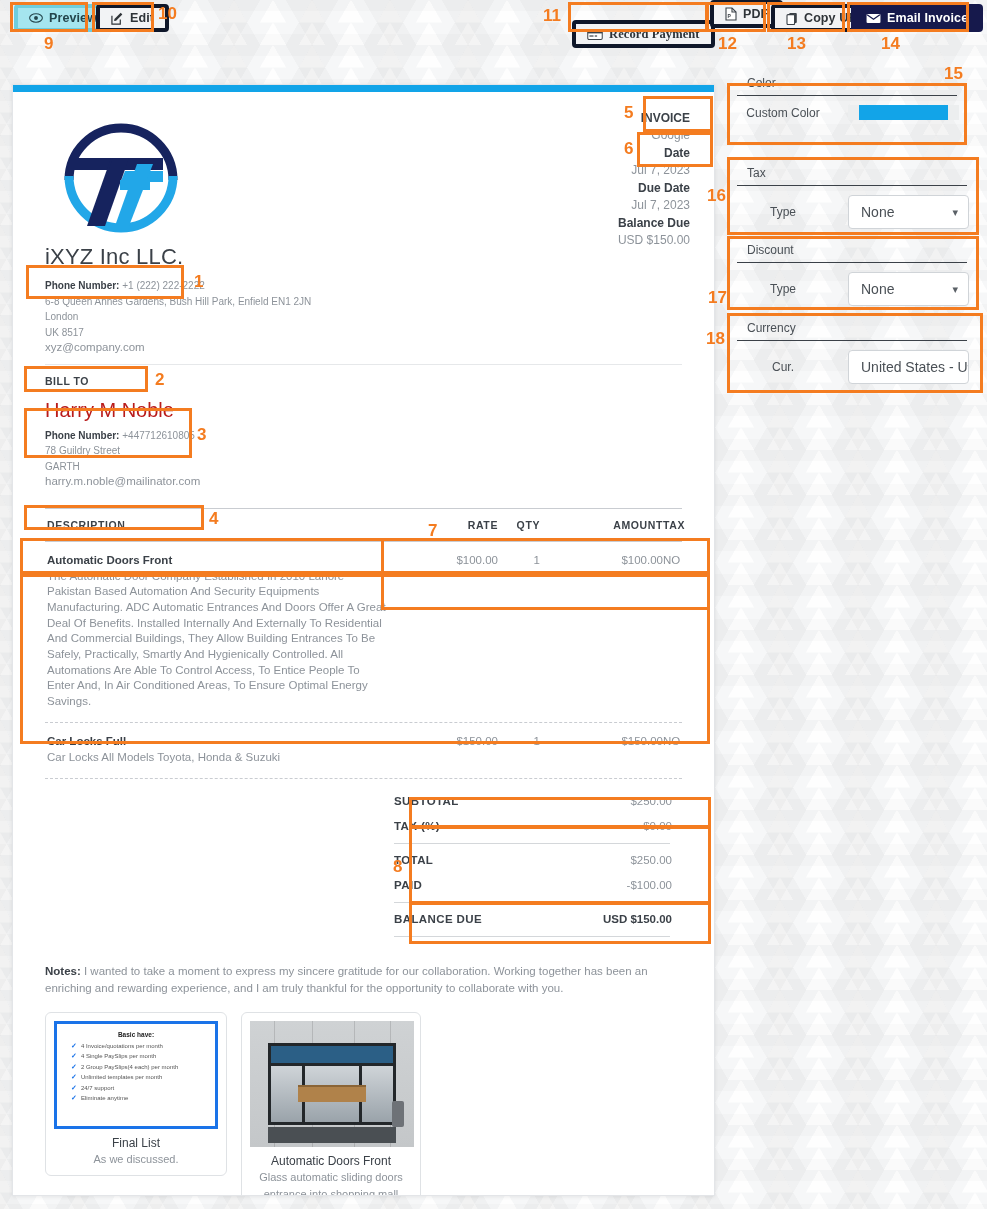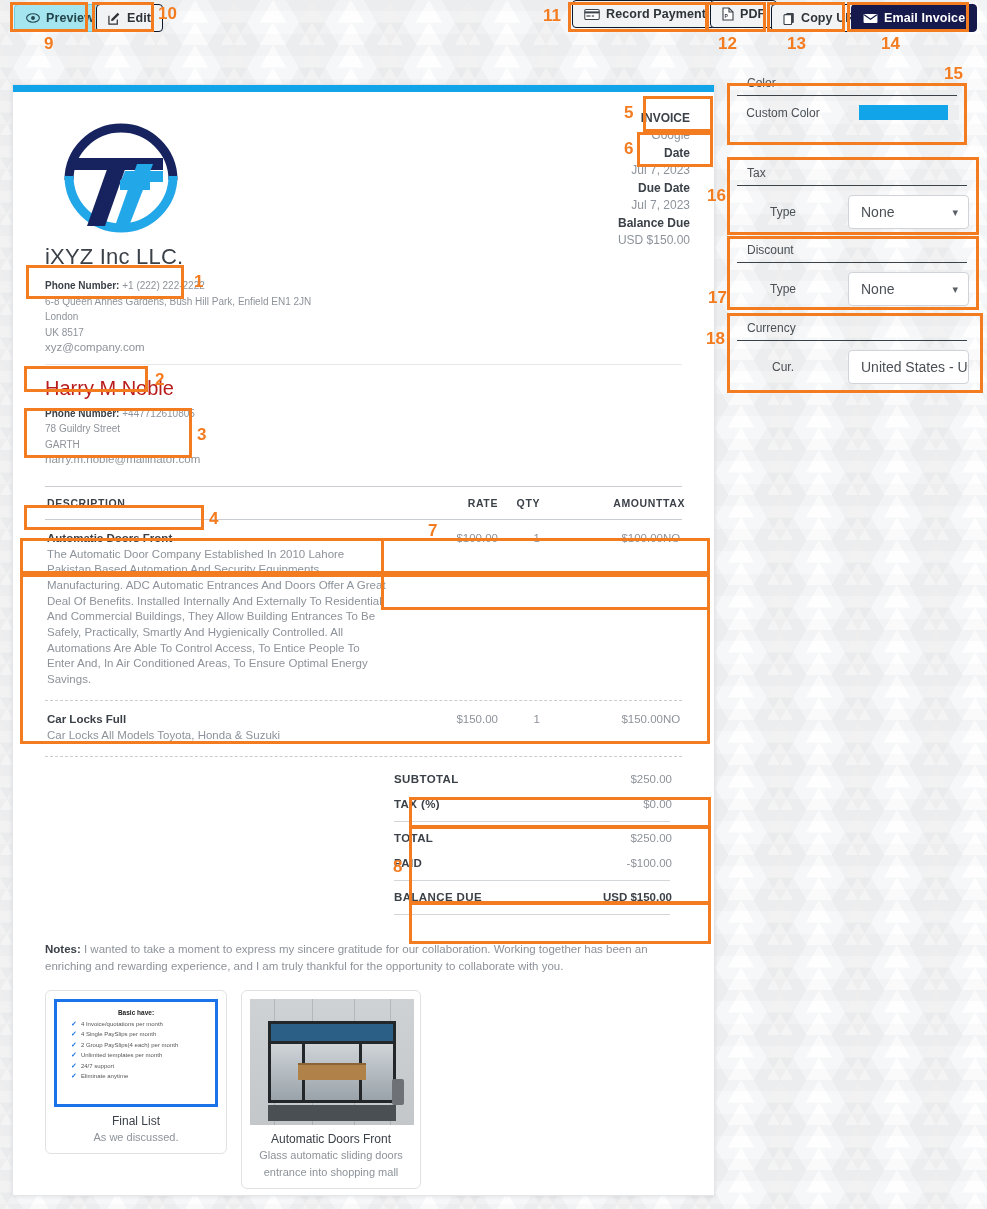--- a/index.html
+++ b/index.html
@@ -32,34 +32,34 @@
     width: 987px;
     height: 62px;
   }
   .btn {
     position: absolute;
     display: inline-flex;
     align-items: center;
     gap: 6px;
     height: 28px;
     padding: 0 11px;
-    border: 1px solid #0f172a;
+    border: 4px solid #0f172a;
     border-radius: 4px;
     background: #f2f3f5;
     font-size: 12.5px;
     font-weight: 700;
     color: #2e3338;
     white-space: nowrap;
     cursor: pointer;
     letter-spacing: .1px;
   }
   .btn svg { display:block; }
   .btn-preview { left: 14px; top: 4px; background: #a5e5ef; border-color: #6fcddd; color: #23454c; }
   .btn-edit    { left: 96px; top: 4px; }
-  .btn-record  { left: 572px; top: 0; }
+  .btn-record  { left: 572px; top: 20px; font-family: Liberation Serif, serif; }
   .btn-pdf     { left: 710px; top: 0; }
   .btn-copy    { left: 771px; top: 4px; }
   .btn-email   { left: 851px; top: 4px; background: #16194c; border-color:#16194c; color: #ffffff; }
 
   
   .anno {
     position: absolute;
     border: 3px solid #f47c20;
     pointer-events: none;
     z-index: 40;
@@ -399,20 +399,21 @@
       <b>Phone Number:</b>
       <span>+1 (222) 222-2222</span>
     </div>
     <div class="addr-line">6-8 Queen Annes Gardens, Bush Hill Park, Enfield EN1 2JN</div>
     <div class="addr-line">London</div>
     <div class="addr-line">UK 8517</div>
     <div class="company-email">xyz@company.com</div>
 
     <div class="hr-light"></div>
 
+    <div class="billto-label">BILL TO</div>
     <div class="billto-name">Harry M Noble</div>
     <div class="addr-line">
       <b>Phone Number:</b>
       <span>+447712610805</span>
     </div>
     <div class="addr-line">78 Guildry Street</div>
     <div class="addr-line">GARTH</div>
     <div class="company-email">harry.m.noble@mailinator.com</div>
 
     <div class="items">

